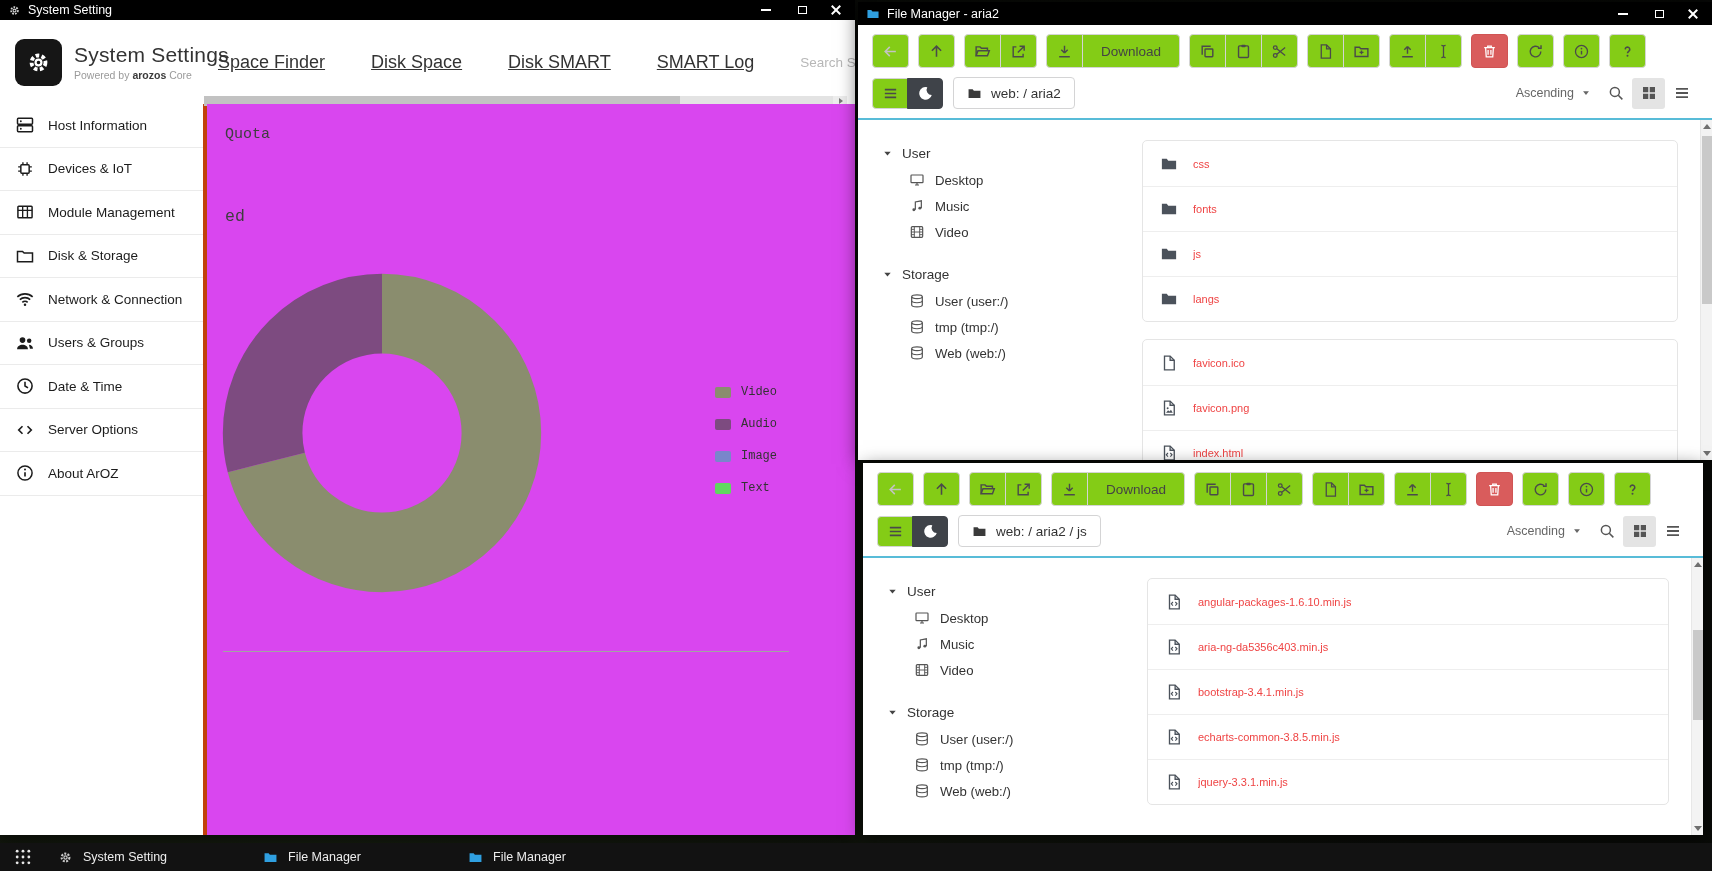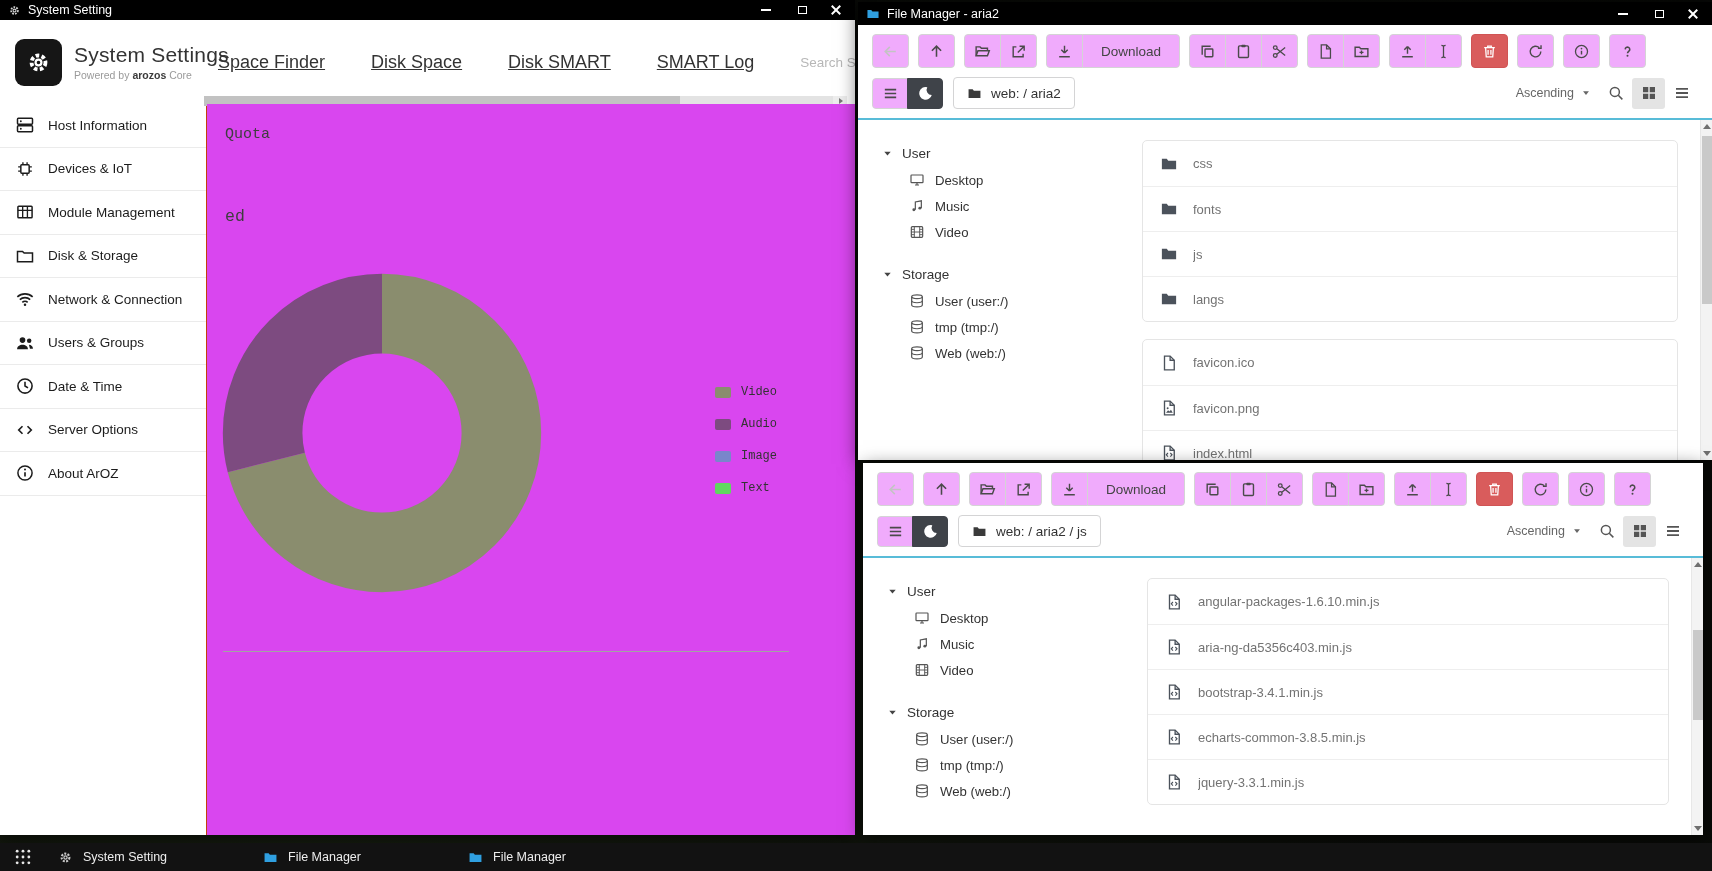--- a/index.html
+++ b/index.html
@@ -36,41 +36,41 @@
   .ss-sub b { color:#3a3a3a; }
   .ss-nav { position:absolute; left:218px; top:0; height:100%; display:flex; align-items:center; gap:46px; }
   .ss-nav-item { font-size:18px; color:#333; white-space:nowrap; cursor:pointer;text-decoration:underline; }
   .ss-search { border:none; outline:none; background:transparent; font-size:13.5px; color:#8e8e8e; width:150px; }
   .ss-search::placeholder { color:#b7b7b7; }
   .hstrip { position:absolute; left:204px; right:8px; top:76px; height:10px; background:#e3e3e3; }
   .hstrip-thumb { position:absolute; left:0; top:0; height:100%; width:74%; background:#c2c2c2; }
   .hstrip-btn { position:absolute; right:0; top:0; width:14px; height:100%; background:#ededed; display:flex; align-items:center; justify-content:center; }
   .hstrip-btn::after { content:""; border:3px solid transparent; border-left:4px solid #777; margin-left:4px; }
   .ss-body { flex:1 1 auto; display:flex; min-height:0; }
-  .ss-side { flex:none; width:207px; background:#fff; border-right:1px solid #c2410c; }
+  .ss-side { flex:none; width:207px; background:#fff; border-right:4px solid #c2410c; }
   .ss-item { height:43.5px; display:flex; align-items:center; gap:13px; padding-left:15px; border-bottom:1px solid #ebebeb; cursor:pointer; }
   .ss-item .ic { width:20px; height:20px; color:#1c1c1c; }
   .ss-label { font-size:13.5px; color:#1c1c1c; white-space:nowrap; }
   .ss-main { flex:1 1 auto; position:relative; background:#d946ef; overflow:hidden;font-family:Liberation Mono, monospace; }
   .ss-h1 { position:absolute; left:18px; top:22px; font-size:15px; color:#3e3e3e; }
   .ss-h2 { position:absolute; left:18px; top:103px; font-size:16.5px; color:#3e3e3e; }
   .donut { position:absolute; left:10px; top:164px; width:330px; height:330px; }
   .legend { position:absolute; left:508px; top:272px; }
   .lg-item { display:flex; align-items:center; gap:10px; height:32px; }
   .lg-swatch { width:16px; height:11px; border-radius:2px; display:block; }
   .lg-label { font-size:12px; color:#333; }
   .ss-divider { position:absolute; left:16px; top:547px; width:566px; height:1px; background:#a3a3a3; }
   .tooltip { position:absolute; left:164px; top:140px; z-index:40; background:#fff; border:1px solid #d4d4d5; border-radius:4px; padding:6px 11px; font-size:12.5px; color:#333; box-shadow:0 2px 5px rgba(0,0,0,.15); white-space:nowrap; }
 
   
   .fm .titlebar { height:23px; }
   .fm-toolbar { flex:none; background:#fff; padding:9px 14px; }
   .fm-row1 { display:flex; align-items:center; gap:9px; }
   .fm-row2 { display:flex; align-items:center; margin-top:9px; }
-  .tb { display:inline-flex; align-items:center; justify-content:center; width:37px; height:34px; background:#f0abfc; border:1px solid #d4d4d5; border-radius:4px; color:#4a4a4a; }
+  .tb { display:inline-flex; align-items:center; justify-content:center; width:37px; height:34px; background:#84cc16; border:1px solid #d4d4d5; border-radius:4px; color:#4a4a4a; }
   .tb .ic { width:17px; height:17px; }
   .tb.disabled { color:#c3c3c3; }
   .tb.lbl { width:auto; padding:0 18px; font-size:13.5px; color:#444; }
   .tb.danger { background:#d95c5c; border-color:#d05454; color:#fff; }
   .tb.sm { height:31px; width:36px; }
   .tb.dark { background:#3f4349; border-color:#3f4349; color:#fff; }
   .tg { display:inline-flex; }
   .tg .tb { border-radius:0; margin-left:-1px; }
   .tg .tb:first-child { border-radius:4px 0 0 4px; margin-left:0; }
   .tg .tb:last-child { border-radius:0 4px 4px 0; }
@@ -89,21 +89,21 @@
   .tr-sec .ic { width:11px; height:11px; color:#444; }
   .tr-sec.mt { margin-top:16px; }
   .tr-item { display:flex; align-items:center; gap:10px; height:26px; padding-left:27px; font-size:13.2px; color:#333; cursor:pointer; }
   .tr-item .ic { width:16px; height:16px; color:#555; }
   .fm-files { flex:1 1 auto; padding:20px 34px 0 12px; min-width:0; }
   .fcard { border:1px solid #e5e5e5; border-radius:5px; background:#fff; overflow:hidden; }
   .fcard.mt { margin-top:17px; }
   .frow { display:flex; align-items:center; gap:15px; height:45px; padding:0 17px; border-top:1px solid #eeeeee; cursor:pointer; }
   .frow:first-child { border-top:none; }
   .frow .ic { width:18px; height:18px; color:#4b525b; }
-  .fname { font-size:13px; color:#737373; white-space:nowrap; overflow:hidden; text-overflow:ellipsis; }
+  .fname { font-size:11px; color:#ef4444; white-space:nowrap; overflow:hidden; text-overflow:ellipsis; }
   .vscroll { position:absolute; right:0; top:0; bottom:0; width:12px; background:#f3f3f3; border-left:1px solid #e7e7e7; }
   .vs-arrow { position:absolute; left:0; width:12px; height:13px; display:flex; align-items:center; justify-content:center; }
   .vs-up { top:0; } .vs-down { bottom:0; }
   .vs-up::after { content:""; border:4px solid transparent; border-bottom:5px solid #6f6f6f; margin-top:-4px; }
   .vs-down::after { content:""; border:4px solid transparent; border-top:5px solid #6f6f6f; margin-bottom:-4px; }
   .vs-thumb { position:absolute; left:1px; width:10px; background:#c9c9c9; }
 
   #win-fm1 { left:858px; top:2px; width:854px; height:458px; z-index:20; }
   #win-fm2 { left:863px; top:463px; width:840px; height:372px; z-index:30; }
 

